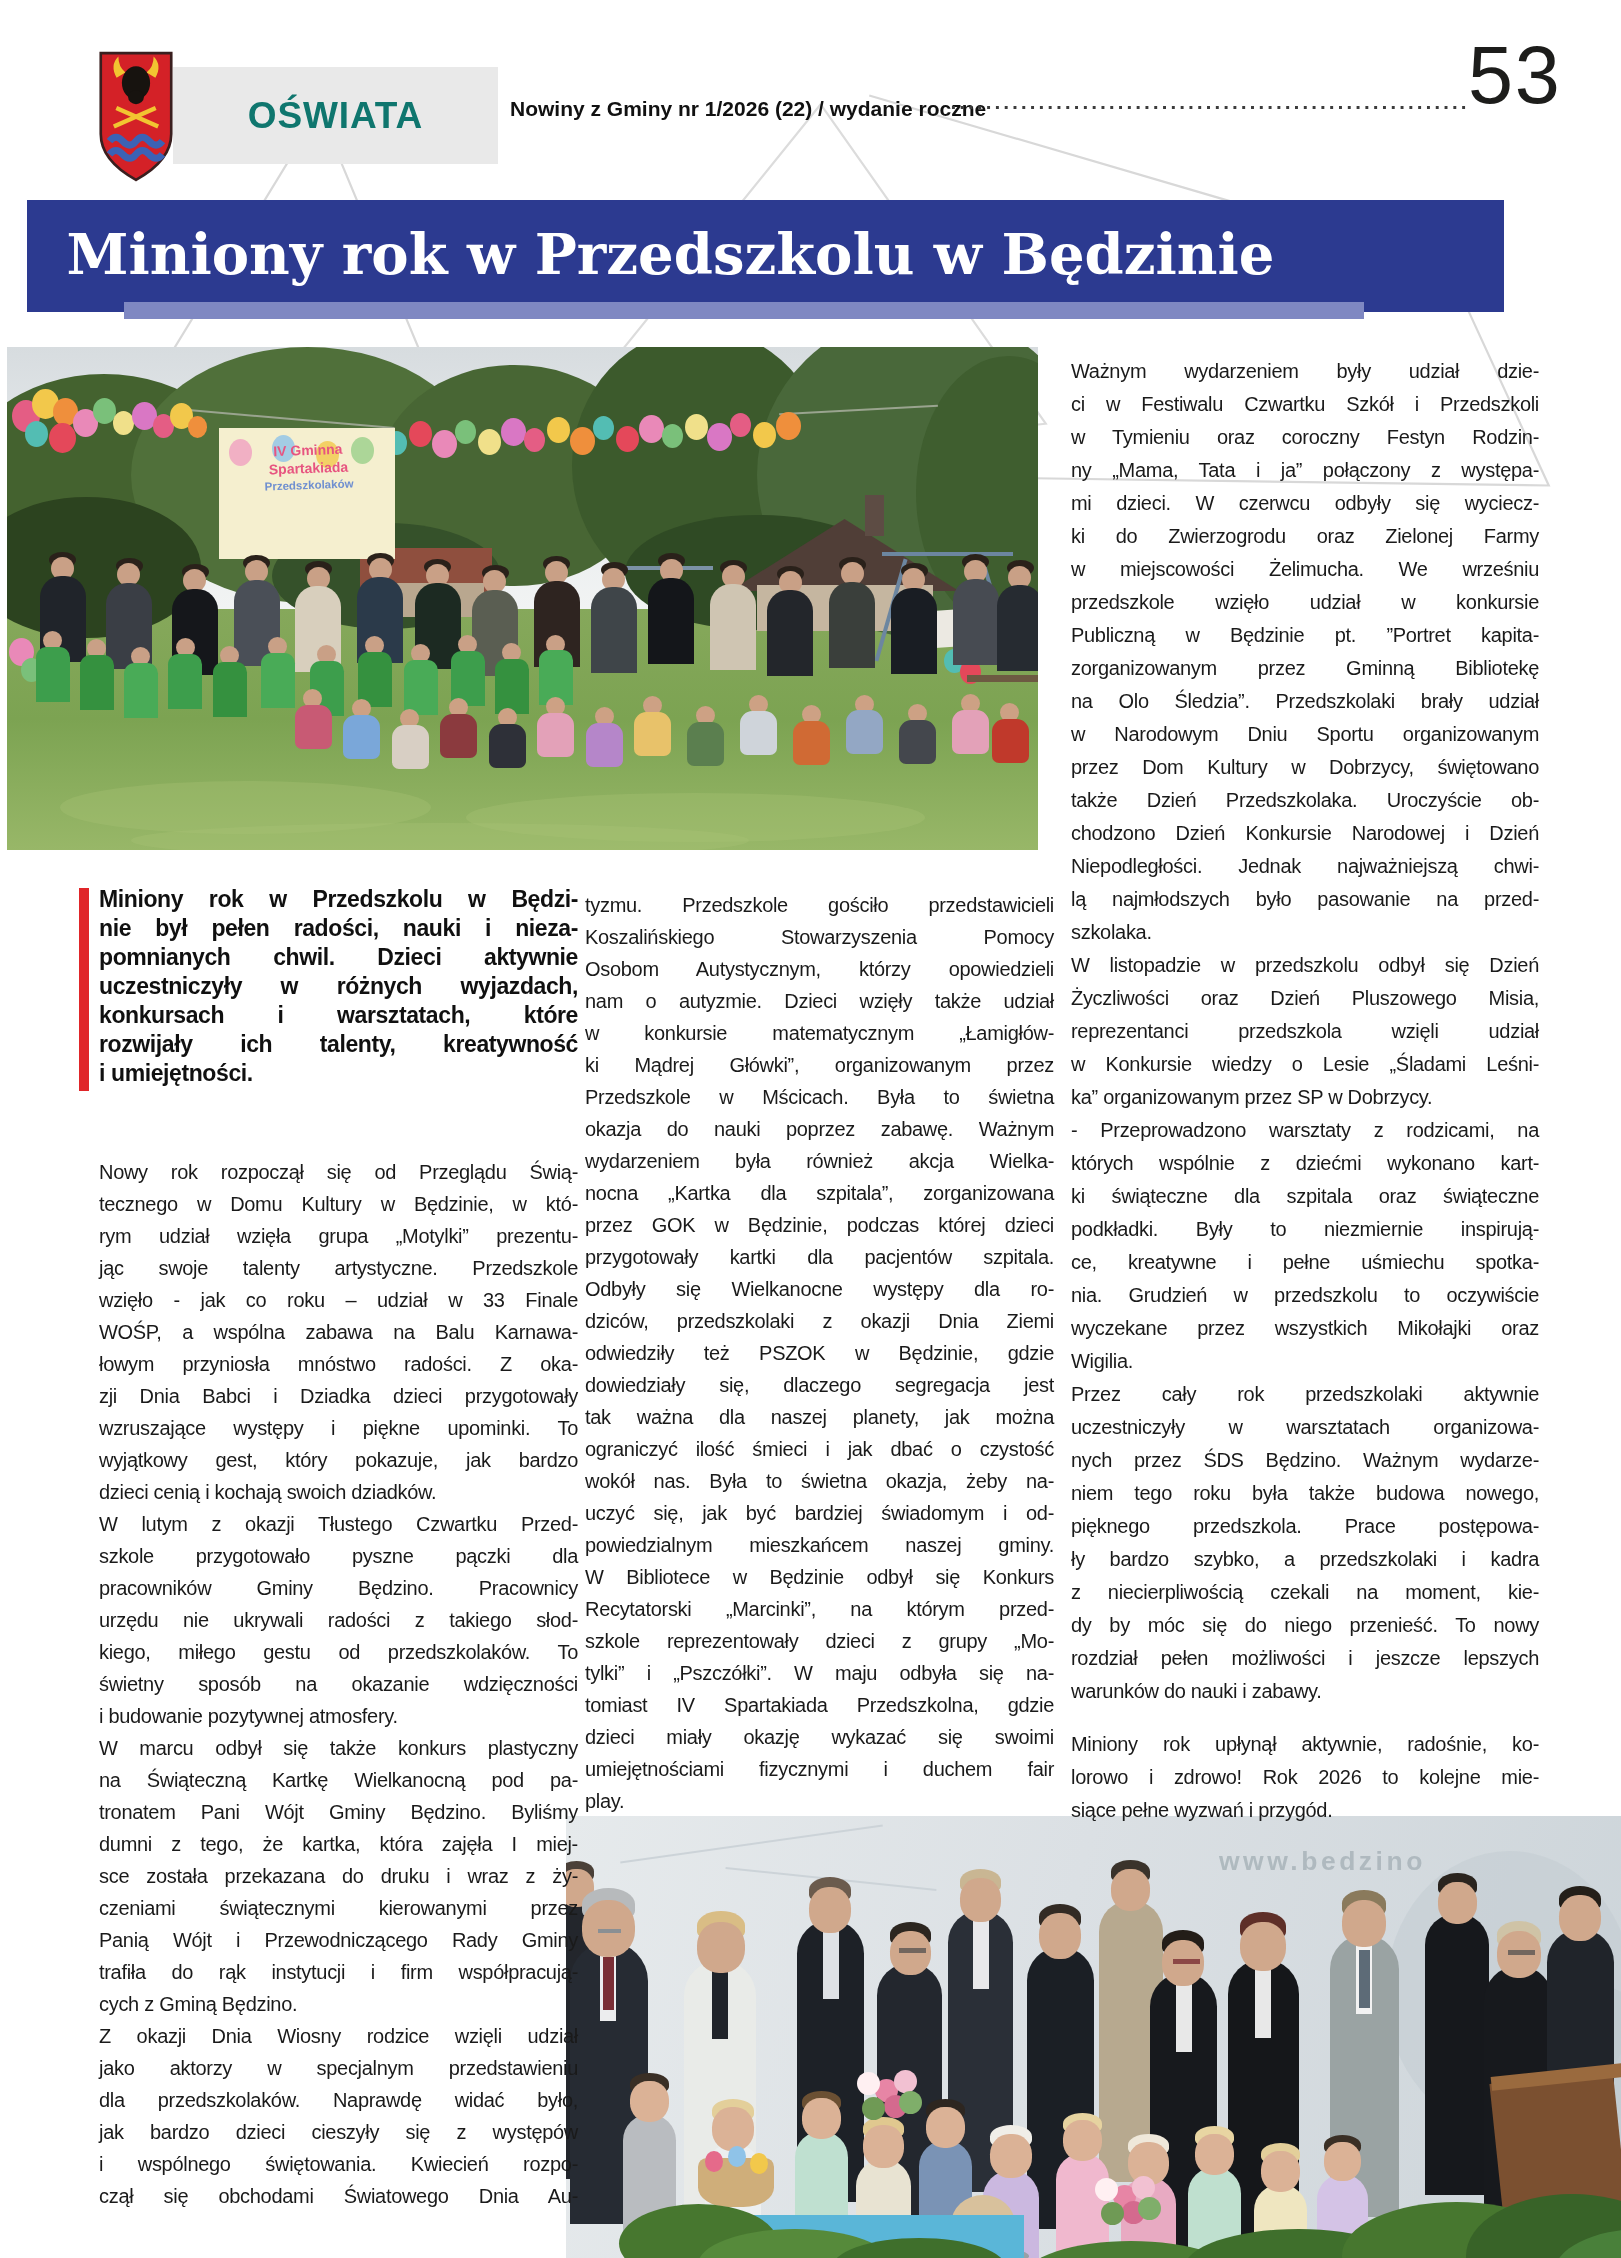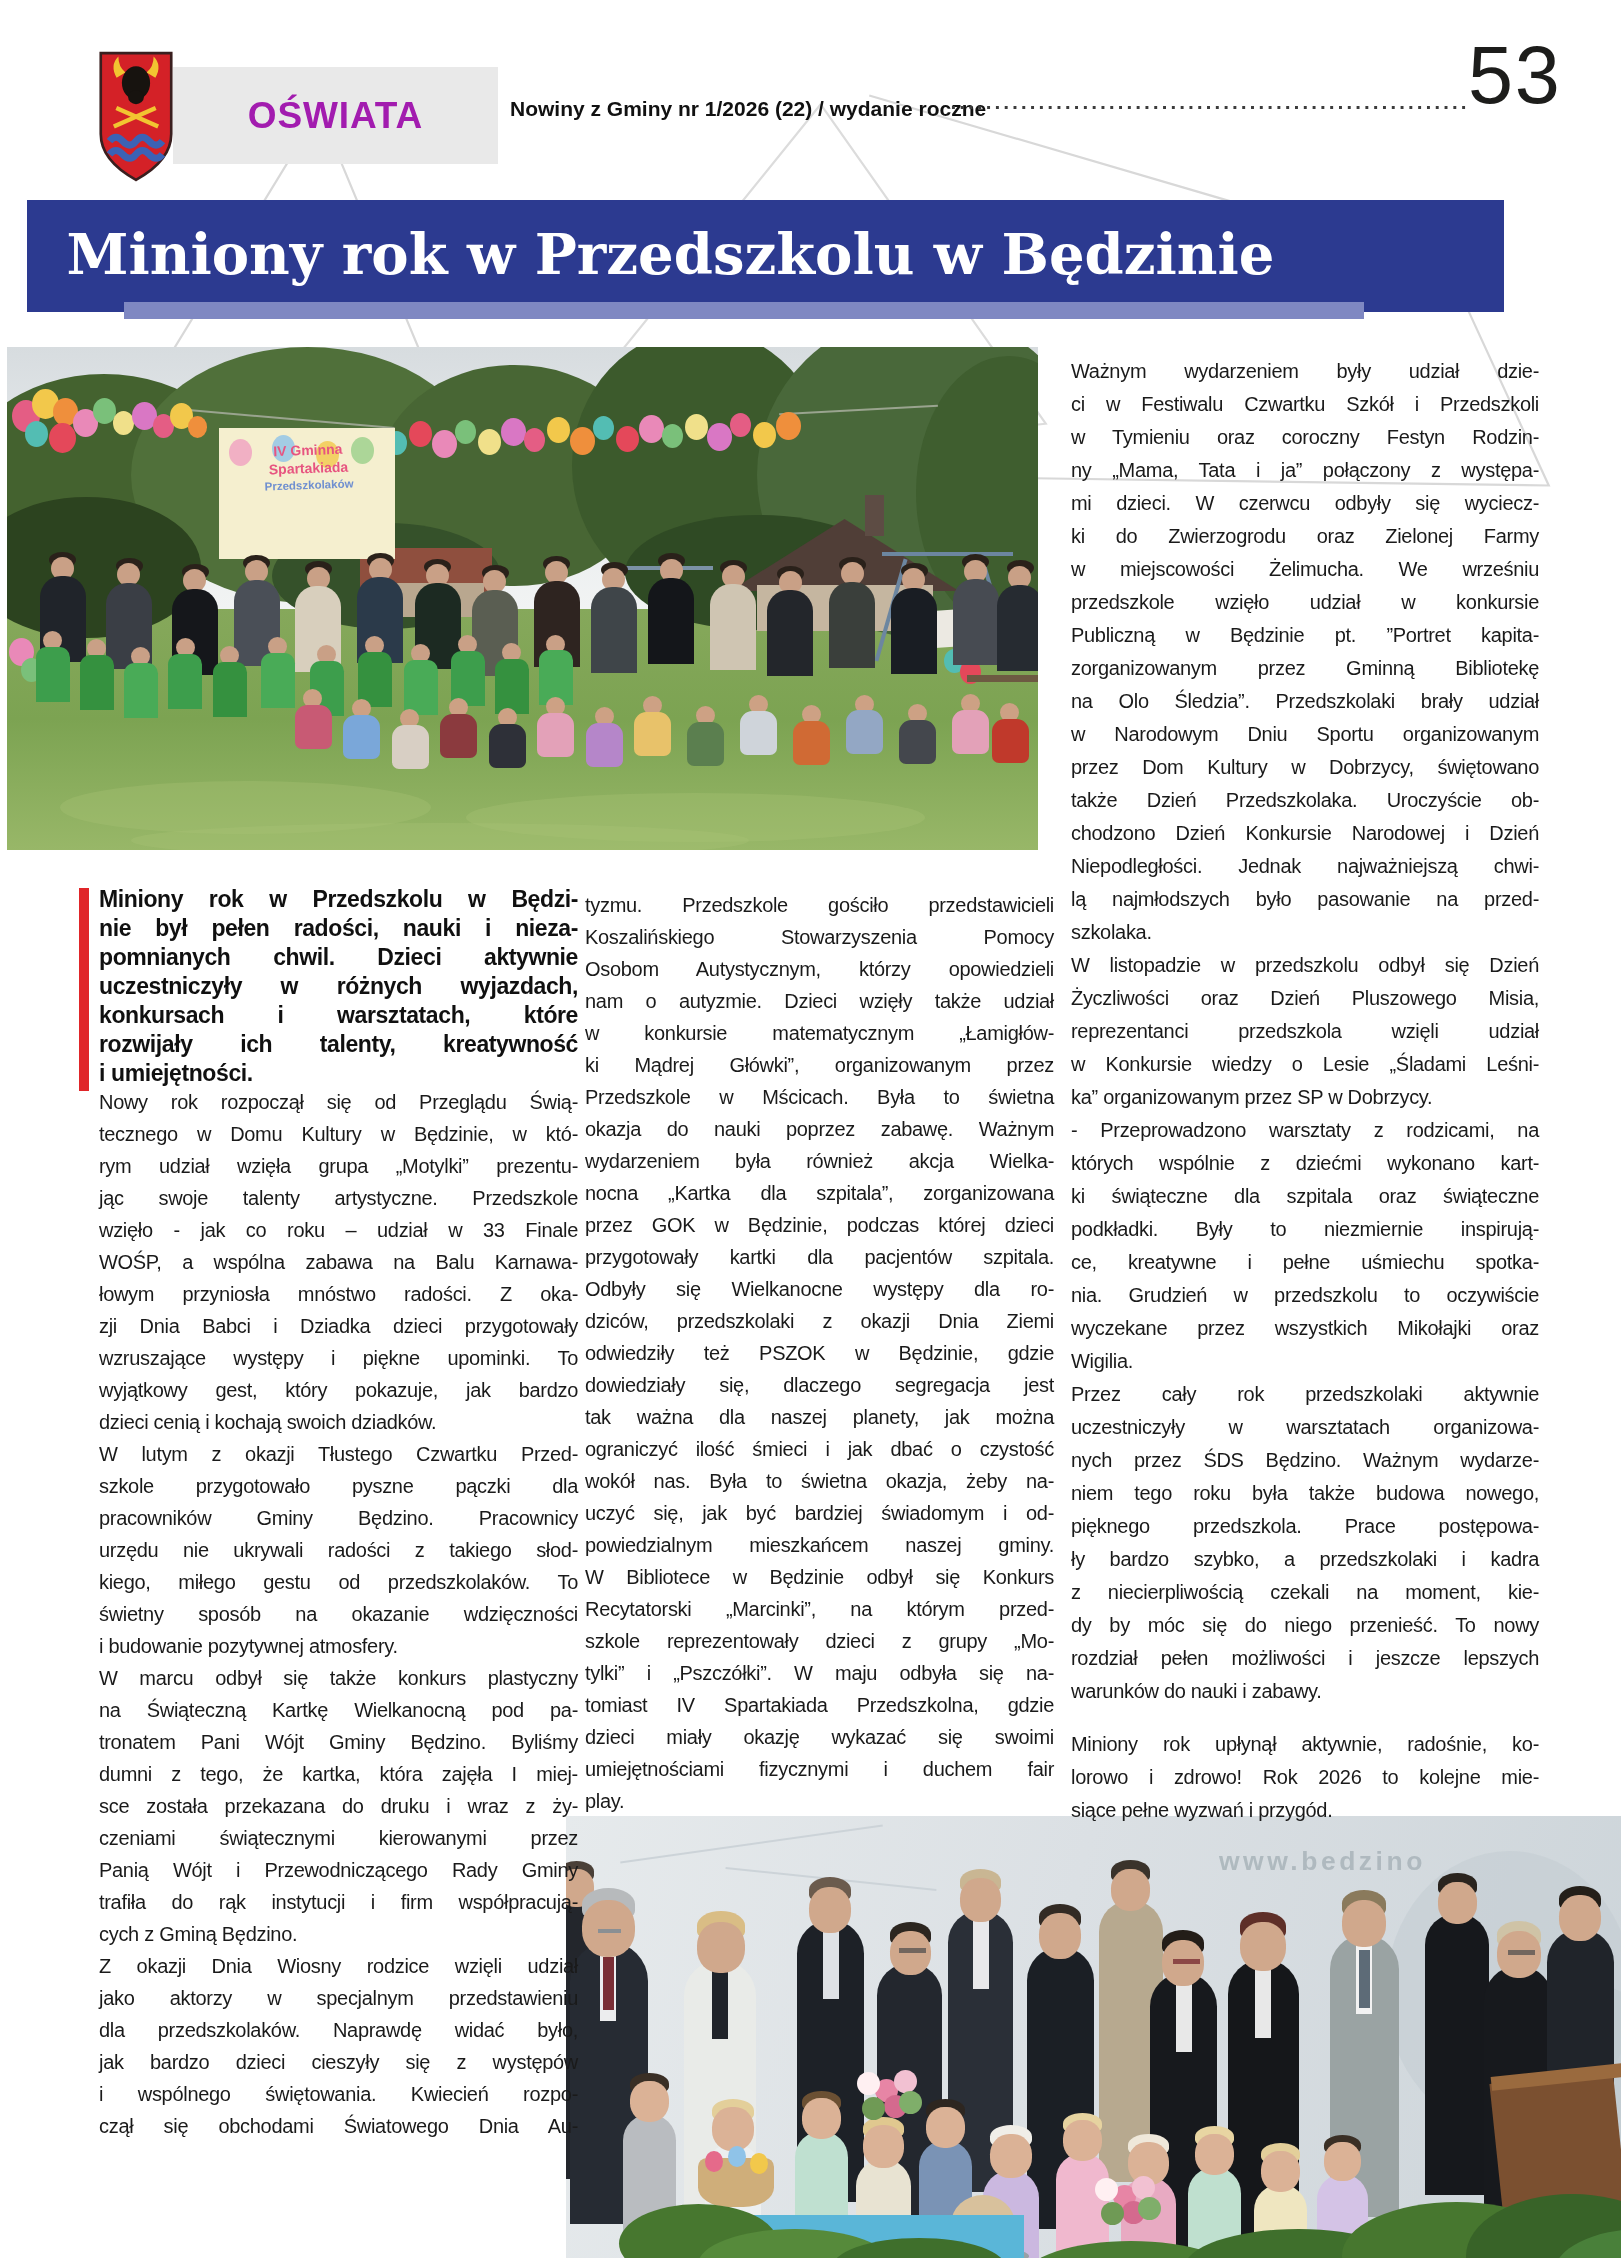--- a/index.html
+++ b/index.html
@@ -2,21 +2,21 @@
 <html style="font-size:14px"><head>
 <meta charset="utf-8">
 <style>
   html,body{margin:0;padding:0;background:#fff;}
   .page{position:relative;width:1622px;height:2258px;background:#ffffff;overflow:hidden;
         font-family:"Liberation Sans",sans-serif;color:#161616;}
   
   .crest{position:absolute;left:99px;top:51px;width:74px;height:131px;z-index:3;}
   .section-box{position:absolute;left:173px;top:67px;width:325px;height:97px;background:#e9e9e9;z-index:2;
                display:flex;align-items:center;justify-content:center;}
-  .section-label{font-size:37px;font-weight:700;letter-spacing:0.9px;color:#a21caf;text-align:center;}
+  .section-label{font-size:37px;font-weight:700;letter-spacing:0.9px;color:#0f766e;text-align:center;}
   .issue-line{position:absolute;left:510px;top:94px;height:30px;line-height:30px;
               font-size:21px;font-weight:700;color:#111;z-index:2;}
   .dotted-leader{position:absolute;left:949px;top:104px;width:521px;height:7px;z-index:2;
      background-image:radial-gradient(circle,#3c3c3c 1.5px,rgba(0,0,0,0) 1.7px);
      background-size:8.8px 7px;background-repeat:repeat-x;}
   .page-number{position:absolute;left:1468px;top:35px;font-size:81px;font-weight:400;
                letter-spacing:1.8px;color:#1d1d1b;line-height:1;z-index:2;}
   .deco-lines{position:absolute;left:0;top:0;width:1622px;height:618px;z-index:1;}
   
   .title-banner{position:absolute;left:26.5px;top:200px;width:1477px;height:112px;background:#2c3a90;z-index:4;}
@@ -33,21 +33,21 @@
      color:#a9b4ba;opacity:.85;}
   .pt-banner-text{position:absolute;left:222px;top:95px;width:159px;text-align:center;z-index:3;
      font-size:14px;font-weight:700;color:#e75480;line-height:17.6px;transform:rotate(-2deg);}
   .pt-banner-text .w2{color:#6f8fd0;font-size:11.5px;display:block;}
   
   .lead-bar{position:absolute;left:79px;top:888px;width:9.7px;height:203px;background:#e02529;z-index:7;}
   .lead{position:absolute;left:99px;top:885px;width:479px;z-index:7;
         font-size:23px;font-weight:700;letter-spacing:-0.4px;color:#101010;}
   .lead .ln{line-height:29px;}
   .col{position:absolute;z-index:7;font-size:20px;letter-spacing:-0.3px;color:#1a1a1a;}
-  .col-left{left:99px;top:1086px;width:479px;}
+  .col-left{left:99px;top:1156px;width:479px;}
   .col-left .ln{line-height:32px;}
   .col-middle{left:585px;top:889px;width:469px;}
   .col-middle .ln{line-height:32px;}
   .col-right{left:1071px;top:355px;width:468px;}
   .col-right .ln{line-height:33px;}
   .ln{text-align:justify;text-align-last:justify;white-space:normal;}
   .ln.end{text-align-last:left;}
   .ln.gapline{min-height:1em;}
 </style>
 </head>

